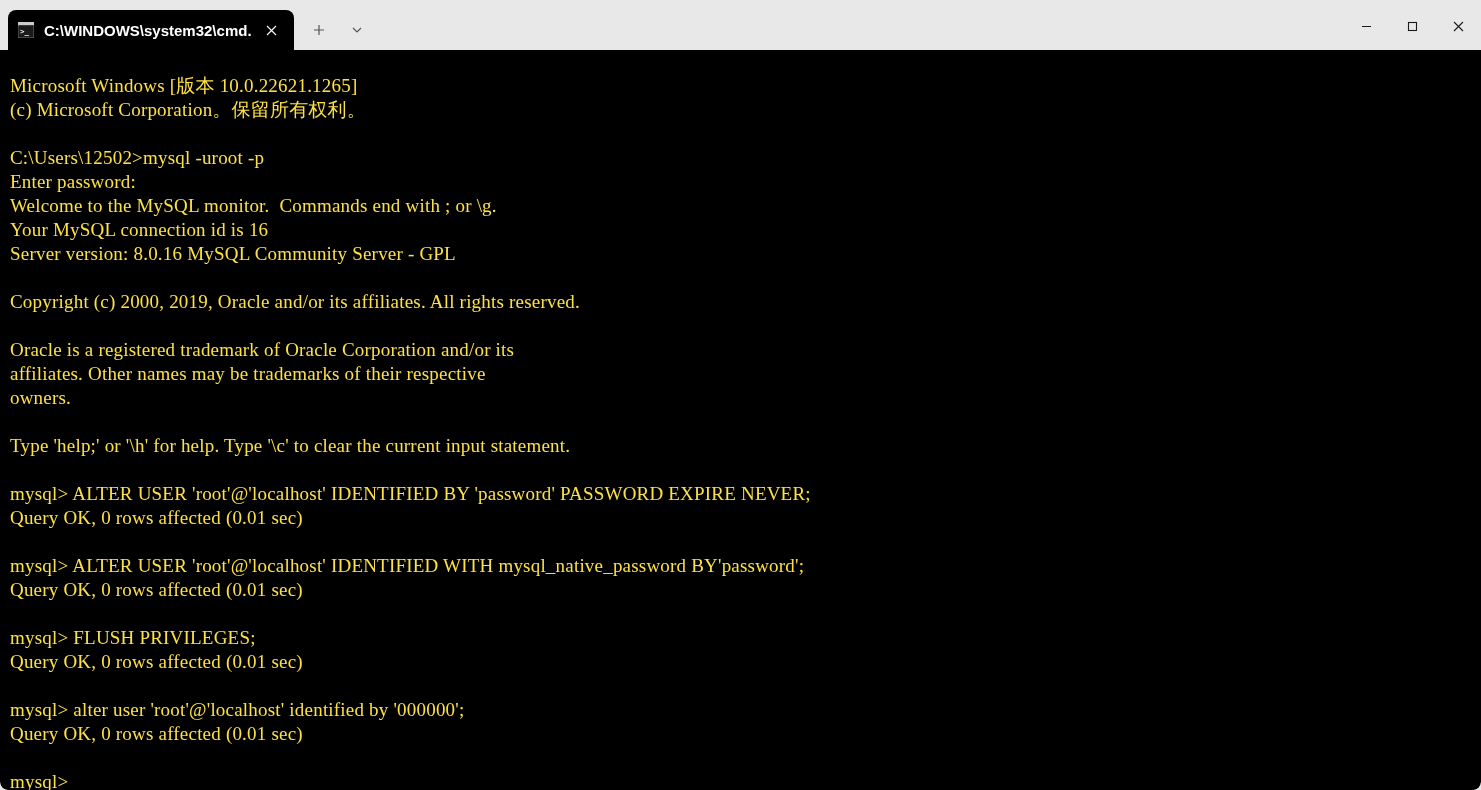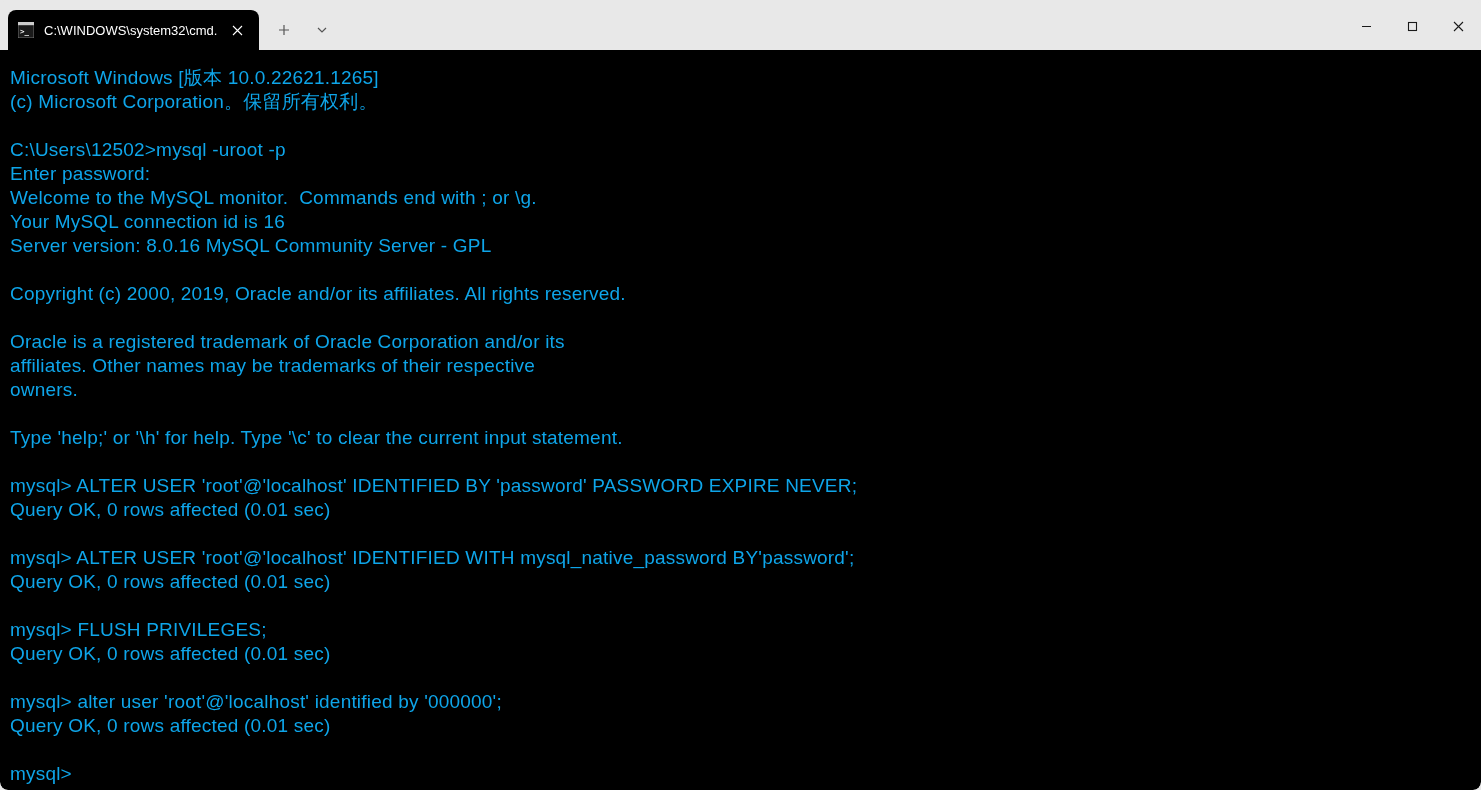--- a/index.html
+++ b/index.html
@@ -48,25 +48,26 @@
       display: flex;
       align-items: center;
       justify-content: center;
       flex-shrink: 0;
     }
     .tab-icon svg {
       width: 16px;
       height: 16px;
     }
     .tab-title {
-      font-size: 13px;
+      font-size: 15px;
       flex: 1;
       white-space: nowrap;
       overflow: hidden;
       text-overflow: ellipsis;
+      font-weight: bold;
     }
     .tab-close {
       width: 20px;
       height: 20px;
       display: flex;
       align-items: center;
       justify-content: center;
       cursor: pointer;
       border-radius: 3px;
       color: #fff;
@@ -102,25 +103,25 @@
       height: 32px;
       display: flex;
       align-items: center;
       justify-content: center;
       cursor: pointer;
       color: #1a1a1a;
     }
     .terminal {
       flex: 1;
       background: #000;
-      color: #0ea5e9;
-      font-family: Liberation Sans, sans-serif;
+      color: #fde047;
+      font-family: Liberation Serif, serif;
       font-size: 19px;
       line-height: 24px;
-      padding: 16px 10px;
+      padding: 24px 10px;
       white-space: pre;
       overflow: hidden;
       letter-spacing: 0.2px;
     }
   </style>
 </head>
 <body>
 
 <div class="window">
   <div class="titlebar">

